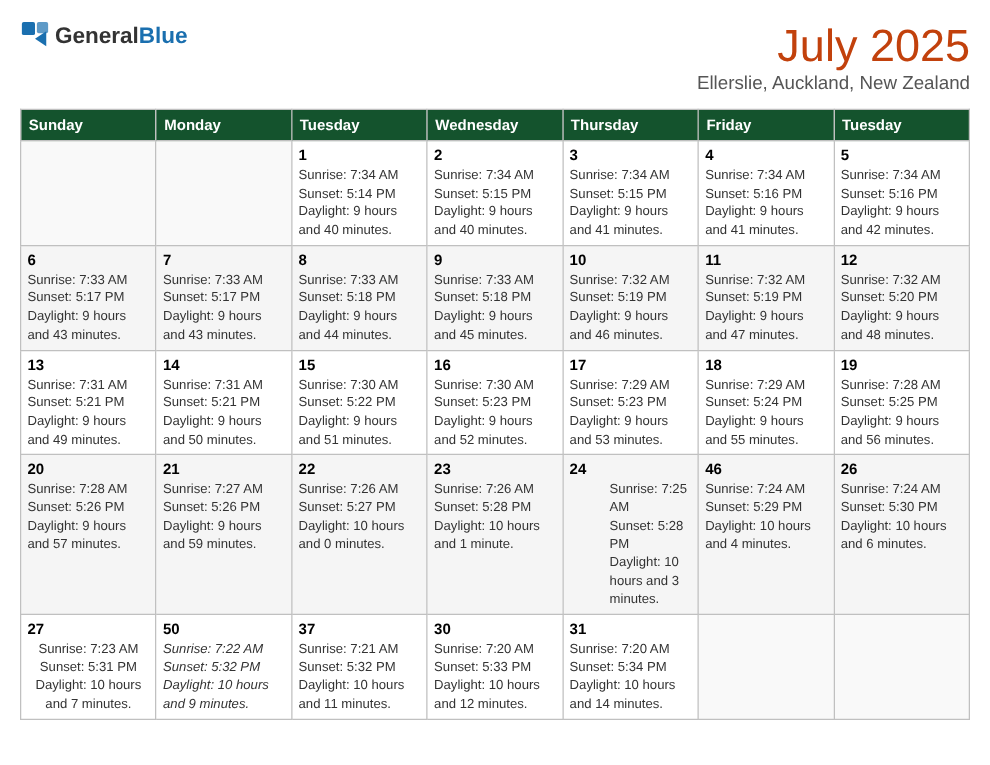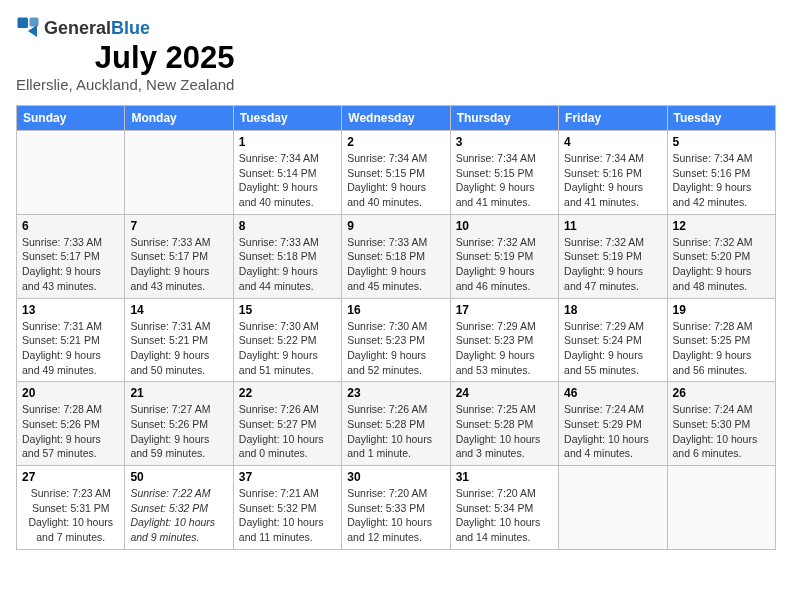--- a/index.html
+++ b/index.html
@@ -5,24 +5,23 @@
     * { box-sizing: border-box; margin: 0; padding: 0; }
     body {
       font-family: Arial, sans-serif;
       background: #fff;
       width: 792px;
       min-height: 612px;
       padding: 16px;
     }
     .header {
       display: flex;
-      justify-content: center;
+      justify-content: space-between;
       align-items: flex-start;
       margin-bottom: 12px;
-      flex-direction: column;
     }
     .logo {
       display: flex;
       align-items: center;
       gap: 4px;
     }
     .logo-text-general {
       font-size: 18px;
       font-weight: bold;
       color: #333;
@@ -33,35 +32,35 @@
       color: #1a6faf;
     }
     .logo-icon {
       width: 24px;
       height: 24px;
     }
     .title-block {
       text-align: right;
     }
     .title-month {
-      font-size: 31px;
-      color: #000000;
-      font-weight: bold;
+      font-size: 36px;
+      color: #c2410c;
+      font-weight: normal;
     }
     .title-location {
       font-size: 15px;
       color: #555;
     }
     .calendar {
       width: 100%;
       border-collapse: collapse;
       font-size: 11px;
     }
     .calendar th {
-      background-color: #3b82f6;
+      background-color: #14532d;
       color: #fff;
       text-align: left;
       padding: 5px 6px;
       font-size: 12px;
       border: 1px solid #c0c0c0;
     }
     .calendar td {
       border: 1px solid #c0c0c0;
       vertical-align: top;
       padding: 4px 5px;
@@ -262,21 +261,21 @@
 Daylight: 10 hours and 0 minutes.</div>
         </td>
         <td>
           <span class="day-num">23</span>
           <div class="day-info" style="white-space: pre-line;">Sunrise: 7:26 AM
 Sunset: 5:28 PM
 Daylight: 10 hours and 1 minute.</div>
         </td>
         <td>
           <span class="day-num">24</span>
-          <div class="day-info" style="white-space: pre-line;">Sunrise: 7:25 AM
+          <div class="day-info" style="white-space: pre-line; margin-left: 32px;">Sunrise: 7:25 AM
 Sunset: 5:28 PM
 Daylight: 10 hours and 3 minutes.</div>
         </td>
         <td>
           <span class="day-num">46</span>
           <div class="day-info" style="white-space: pre-line;">Sunrise: 7:24 AM
 Sunset: 5:29 PM
 Daylight: 10 hours and 4 minutes.</div>
         </td>
         <td>

